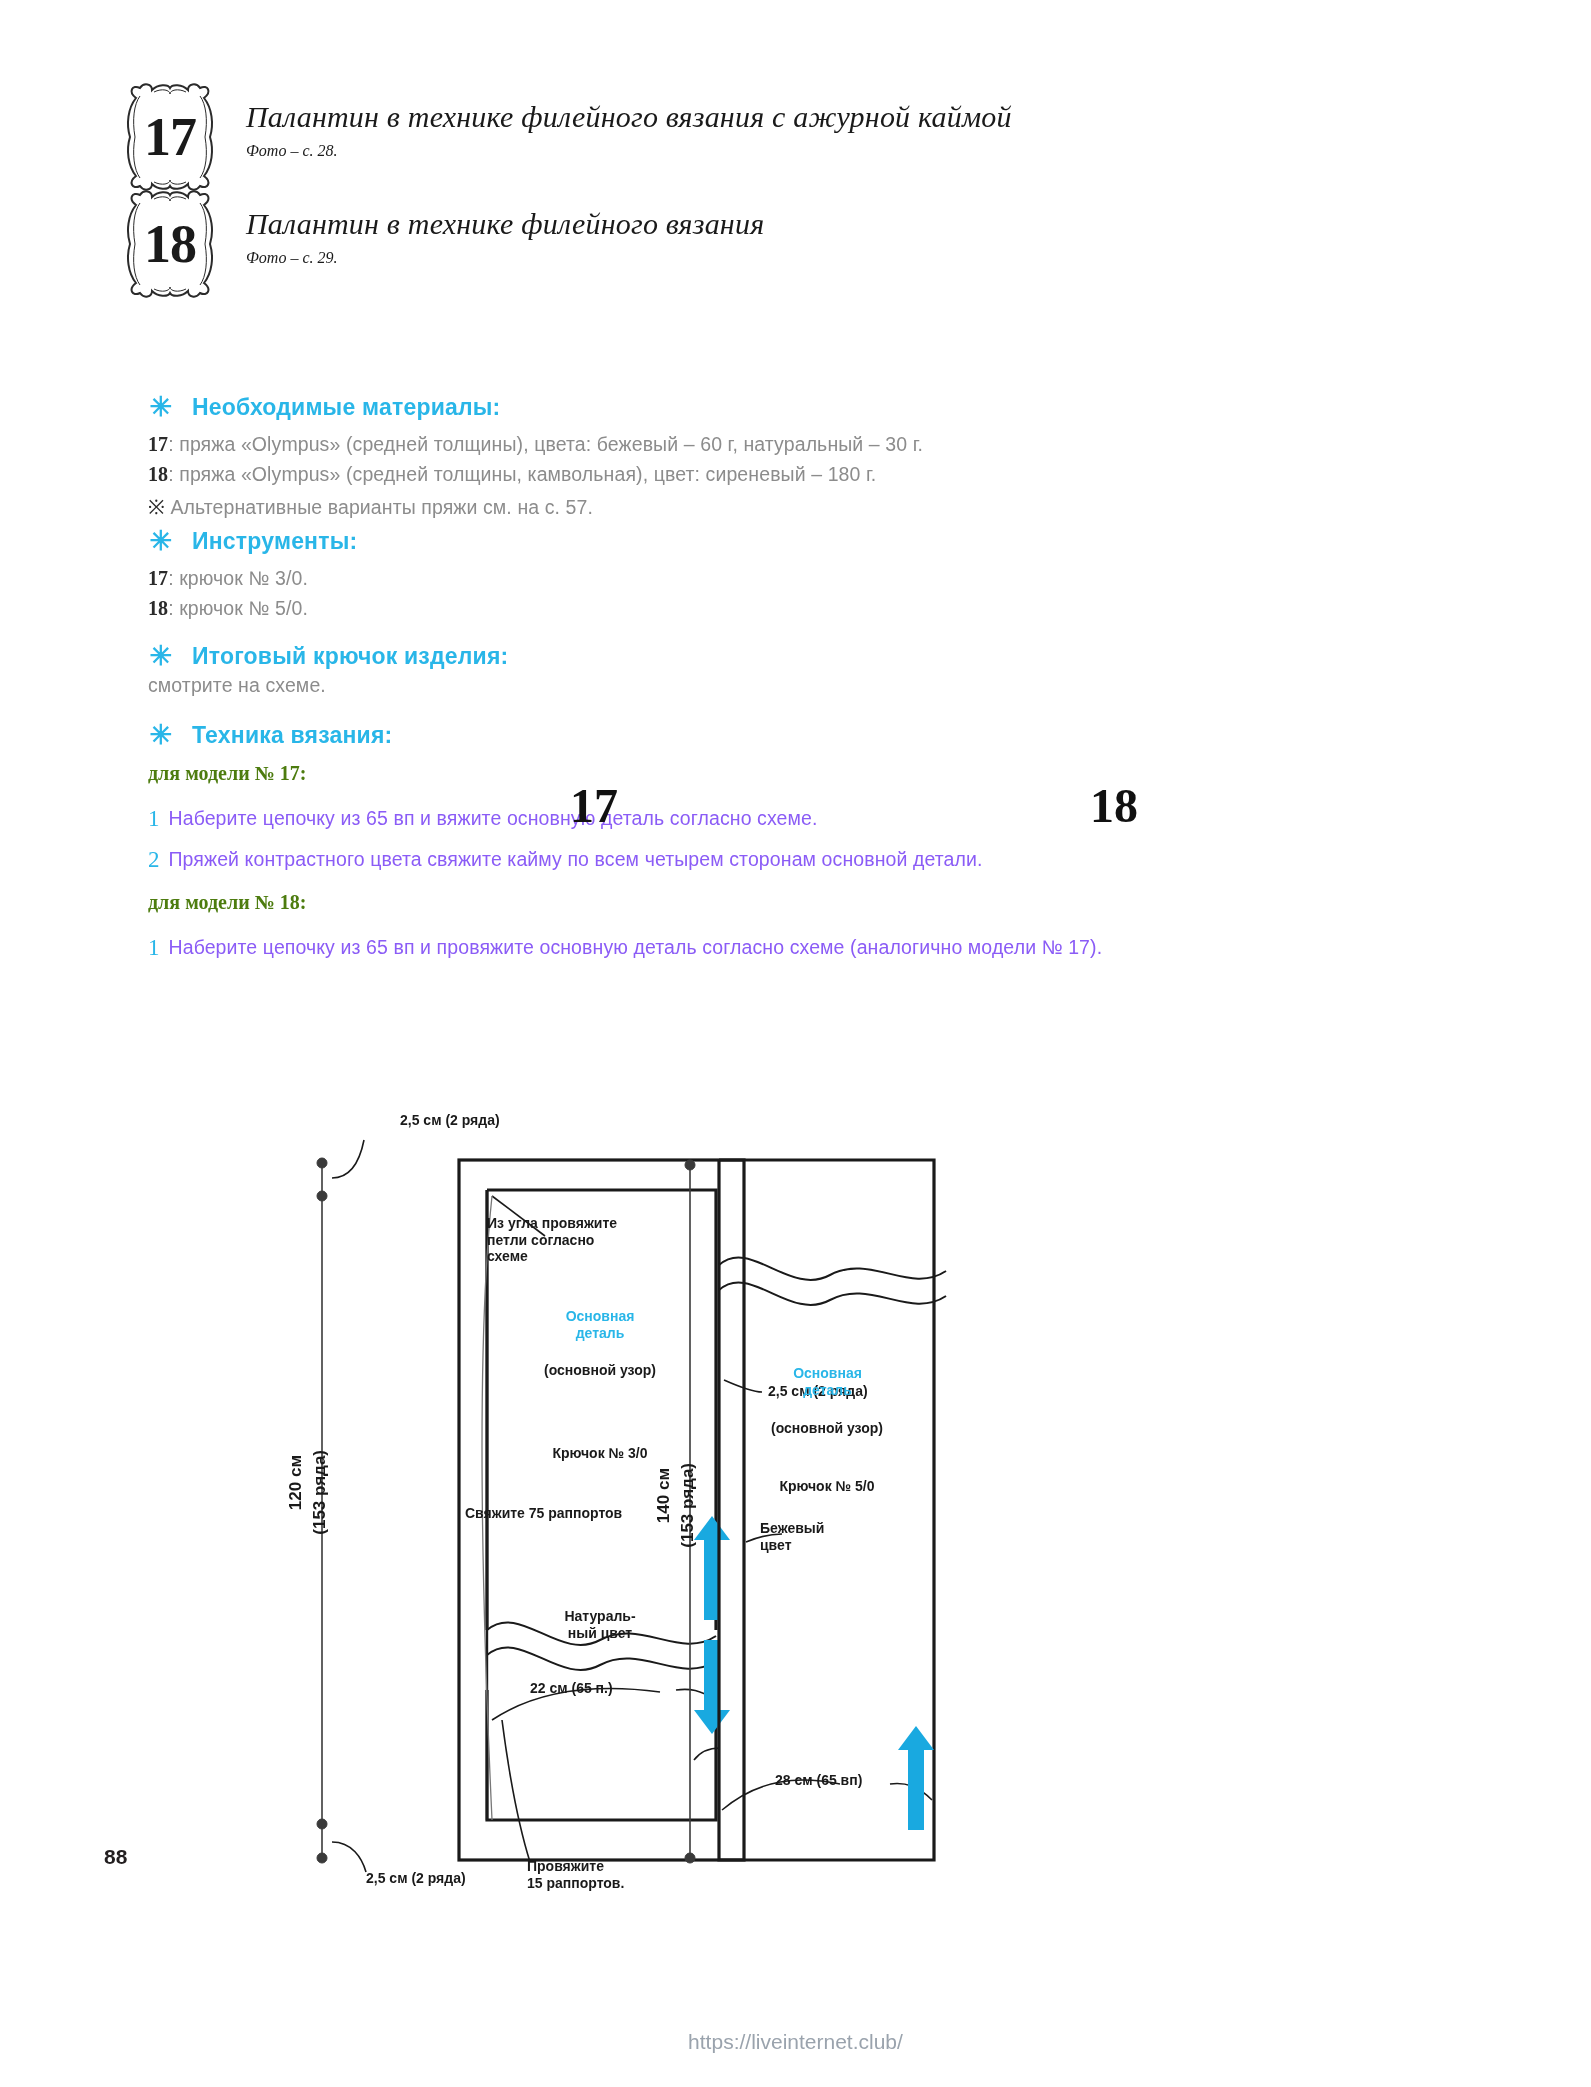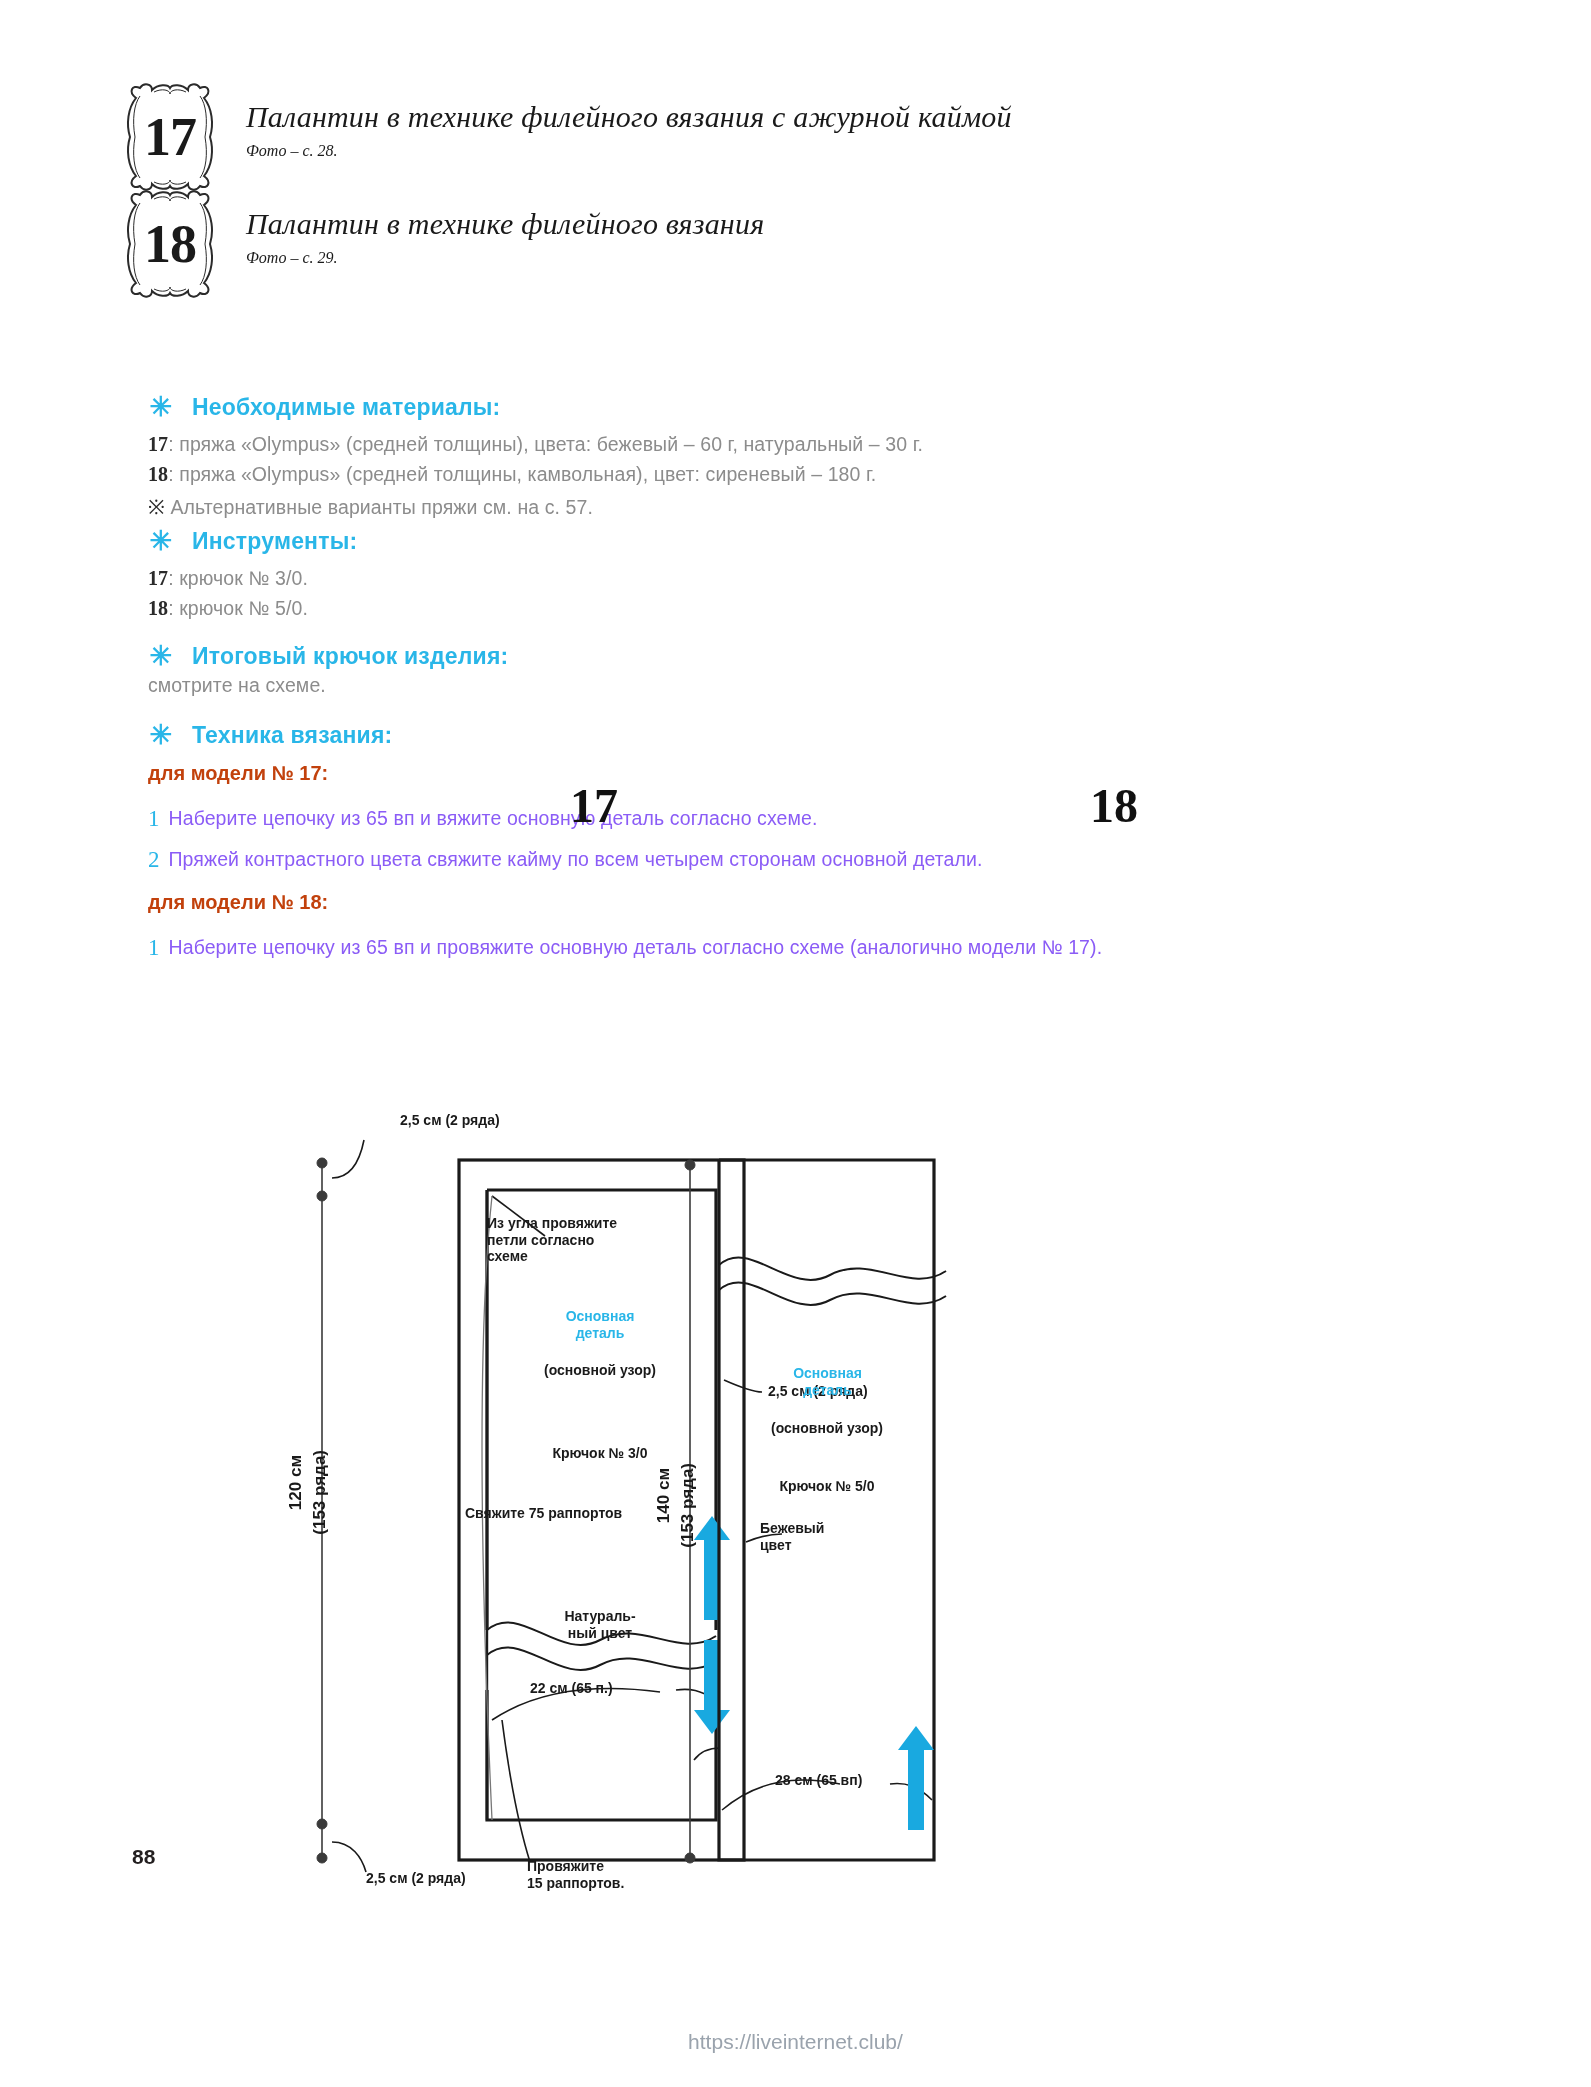--- a/index.html
+++ b/index.html
@@ -42,21 +42,21 @@
   }
   .body-line{
     font-size:19.5px;color:#8c8c8c;margin-top:7px;white-space:nowrap;
     letter-spacing:.1px;
   }
   .bold-num{
     font-family:"Liberation Serif",serif;font-weight:700;
     color:#2b2b2b;font-size:20px;
   }
   .subhead{
-    font-size:20px;font-weight:700;color:#c2410c;white-space:nowrap;
+    font-size:20px;font-weight:700;color:#4d7c0f;white-space:nowrap;font-family:Liberation Serif, serif;
   }
   .step{display:flex;align-items:flex-start;white-space:nowrap;}
   .step-n{
     color:#29b6e8;font-size:23px;font-family:"Liberation Serif",serif;
     margin-right:9px;line-height:1;
   }
   .step-t{font-size:19.5px;color:#8b5cf6;letter-spacing:.1px;}
 
   
   .sch{position:absolute;left:0;top:1000px;width:1591px;height:900px;}
@@ -67,21 +67,21 @@
   }
   .lbl{position:absolute;font-size:14px;font-weight:700;color:#1a1a1a;line-height:1.18;}
   .lbl.cy{color:#29b6e8;}
   .lbl.c{text-align:center;}
   .vert{
     position:absolute;font-size:17px;font-weight:700;color:#1a1a1a;
     writing-mode:vertical-rl;transform:rotate(180deg);white-space:nowrap;
   }
 
   .pageno{
-    position:absolute;left:132px;top:1845px;
+    position:absolute;left:104px;top:1845px;
     font-size:21px;font-weight:700;color:#231f20;
   }
   .foot{
     position:absolute;left:0;top:2030px;width:1591px;text-align:center;
     font-size:21px;color:#9aa3ad;
   }
 </style>
 </head>
 <body>
 

